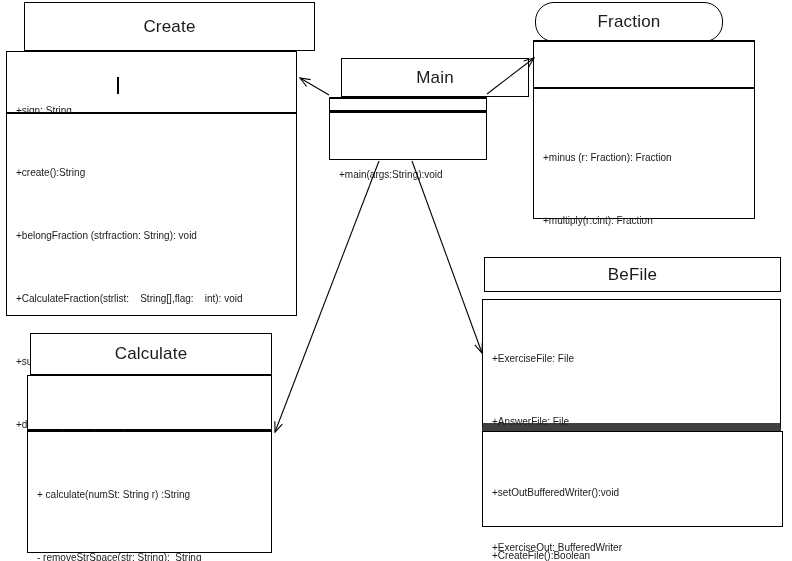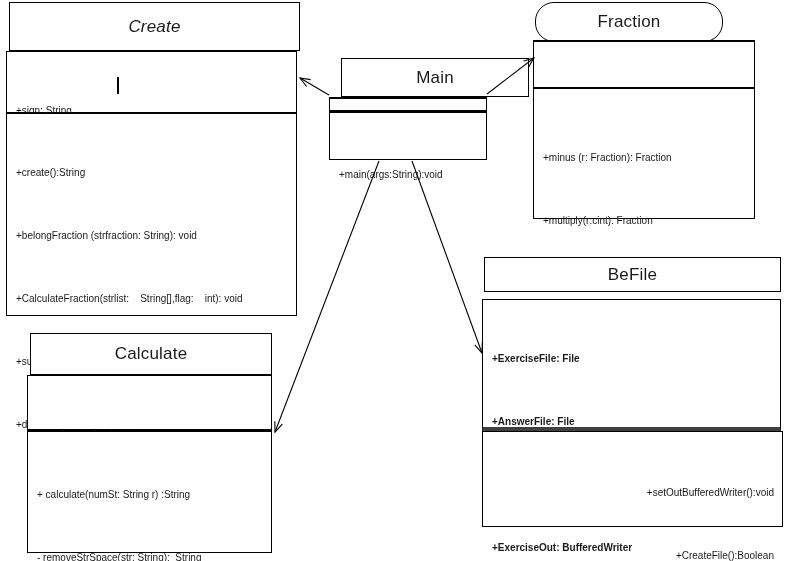--- a/index.html
+++ b/index.html
@@ -60,21 +60,21 @@
     height: 17px;
     background: #000000;
   }
 </style>
 </head>
 <body>
 
 <div id="canvas">
 
   <div class="uml-class">
-    <div class="sec class-title" style="left:9px; top:2px; width:291px; height:49px;font-style:italic;">
+    <div class="sec class-title" style="left:24px; top:2px; width:291px; height:49px;">
       <span>Create</span>
     </div>
     <div class="sec member-list" style="left:6px; top:51px; width:291px; height:62px;">
       <div class="member">+sign: String</div>
       <div class="member">+range_num: int</div>
       <div class="member">+random: Random</div>
       <div class="caret" style="left:110px; top:25px;"></div>
     </div>
     <div class="sec member-list" style="left:6px; top:113px; width:291px; height:203px;">
       <div class="member">+create():String</div>
@@ -110,29 +110,29 @@
       <div class="member">+multiply(r:cint): Fraction</div>
       <div class="member">+divide(r: String): Fraction</div>
       <div class="member">+print():String</div>
     </div>
   </div>
 
   <div class="uml-class">
     <div class="sec class-title" style="left:484px; top:257px; width:297px; height:35px;">
       <span>BeFile</span>
     </div>
-    <div class="sec member-list" style="left:482px; top:299px; width:299px; height:132px; border-bottom:4px solid #404040;font-weight:bold;">
+    <div class="sec member-list" style="left:482px; top:299px; width:299px; height:132px; border-bottom:8px solid #404040;">
       <div class="member">+ExerciseFile: File</div>
       <div class="member">+AnswerFile: File</div>
       <div class="member">+filename: String</div>
       <div class="member">+ExerciseOut: BufferedWriter</div>
       
       
     </div>
-    <div class="sec member-list" style="left:482px; top:431px; width:301px; height:96px; padding-top:8px;text-align:right;">
+    <div class="sec member-list" style="left:482px; top:431px; width:301px; height:96px; padding-top:8px;">
       <div class="member">+setOutBufferedWriter():void</div>
       <div class="member">+CreateFile():Boolean</div>
       
       
     </div>
   </div>
 
   <div class="uml-class">
     <div class="sec class-title" style="left:30px; top:333px; width:242px; height:42px;">
       <span>Calculate</span>

